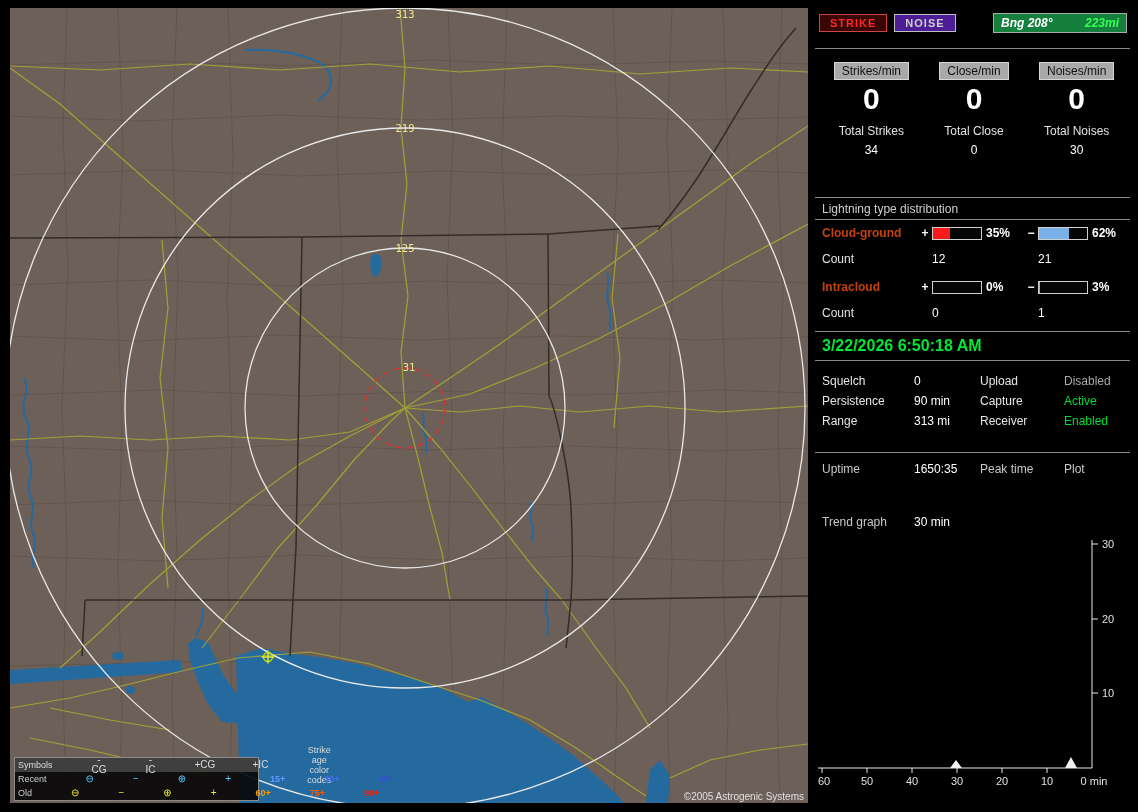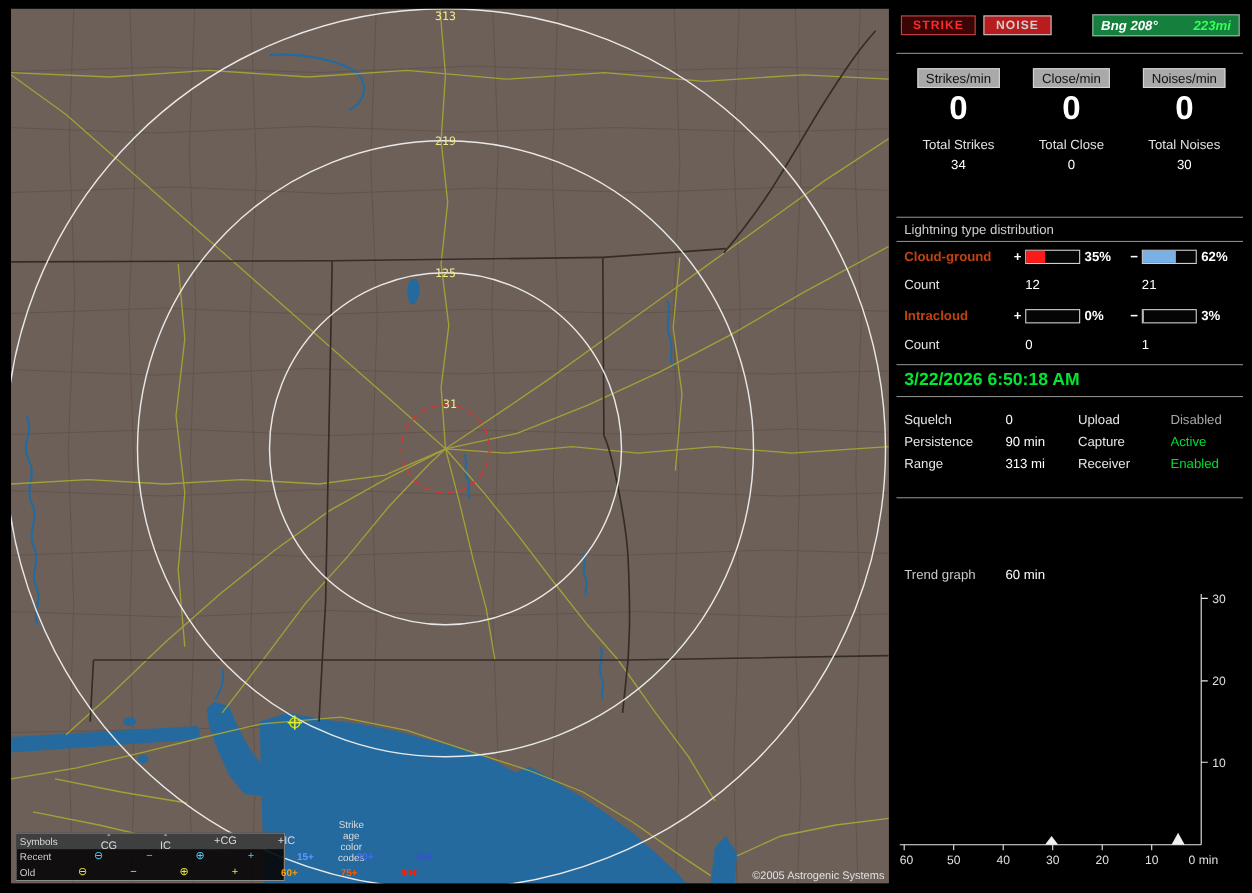--- a/index.html
+++ b/index.html
@@ -21,21 +21,21 @@
   .lg-age{width:39px;text-align:center;font-weight:bold;}
   .sym-recent{color:#55ccff;}
   .sym-old{color:#e8e838;}
 
   
   #sidebar{position:absolute;left:815px;top:0;width:316px;height:812px;font-size:12px;color:#e6e6e6;}
   .divider{position:absolute;left:0;width:315px;height:1px;background:#8a8a8a;}
   .toolbar{position:absolute;top:13px;left:4px;width:308px;display:flex;align-items:center;}
   .btn{font-weight:bold;font-size:11px;letter-spacing:1px;padding:2px 10px;border:1px solid #c0c0c0;cursor:default;}
   .btn-strike{background:#3a0505;color:#ff2a2a;border-color:#cc4444;}
-  .btn-noise{background:#b91c1c;color:#cfcfcf;margin-left:7px;}
+  .btn-noise{background:#4c1d95;color:#cfcfcf;margin-left:7px;}
   .bearing{margin-left:auto;display:flex;justify-content:space-between;align-items:center;width:118px;border:1px solid #aaa;background:#15803d;padding:2px 7px;font-weight:bold;color:#fff;font-style:italic;}
   .bearing .dist{color:#33ff55;}
 
   .rates{position:absolute;top:62px;left:5px;width:308px;display:grid;grid-template-columns:1fr 1fr 1fr;text-align:center;}
   .rate-label{display:inline-block;background:#a9a9a9;color:#111;font-size:12px;padding:1px 7px;border:1px solid #d4d4d4;}
   .rate-val{font-size:30px;font-weight:bold;color:#fff;margin-top:3px;line-height:32px;}
   .total-label{margin-top:9px;color:#e2e2e2;}
   .total-val{margin-top:5px;color:#fff;}
 
   .dist-title{position:absolute;top:202px;left:7px;color:#cfcfcf;}
@@ -301,23 +301,29 @@
       <span class="val-green">Active</span>
     </div>
     <div class="grid-row" style="top:414px">
       <span class="key">Range</span>
       <span class="val">313 mi</span>
       <span class="key">Receiver</span>
       <span class="val-green">Enabled</span>
     </div>
     <div class="divider" style="top:452px"></div>
 
+    <div class="grid-row" style="top:462px">
+      <span class="stat-label">Uptime</span>
+      <span class="val">1650:35</span>
+      <span class="stat-label">Peak time</span>
+      <span class="stat-label">Plot</span>
+    </div>
     <div class="grid-row" style="top:515px">
       <span class="stat-label">Trend graph</span>
-      <span class="val">60 min</span>
+      <span class="val">30 min</span>
       <span></span>
         <span></span>
     </div>
 
     <svg id="trend" viewBox="0 0 316 270" width="316" height="270">
       <g stroke="#e8e8e8" stroke-width="1">
         <line x1="277" y1="5" x2="277" y2="233"></line>
         <line x1="3" y1="233" x2="277" y2="233"></line>
         <line x1="277" y1="9" x2="283" y2="9"></line>
         <line x1="277" y1="84" x2="283" y2="84"></line>

